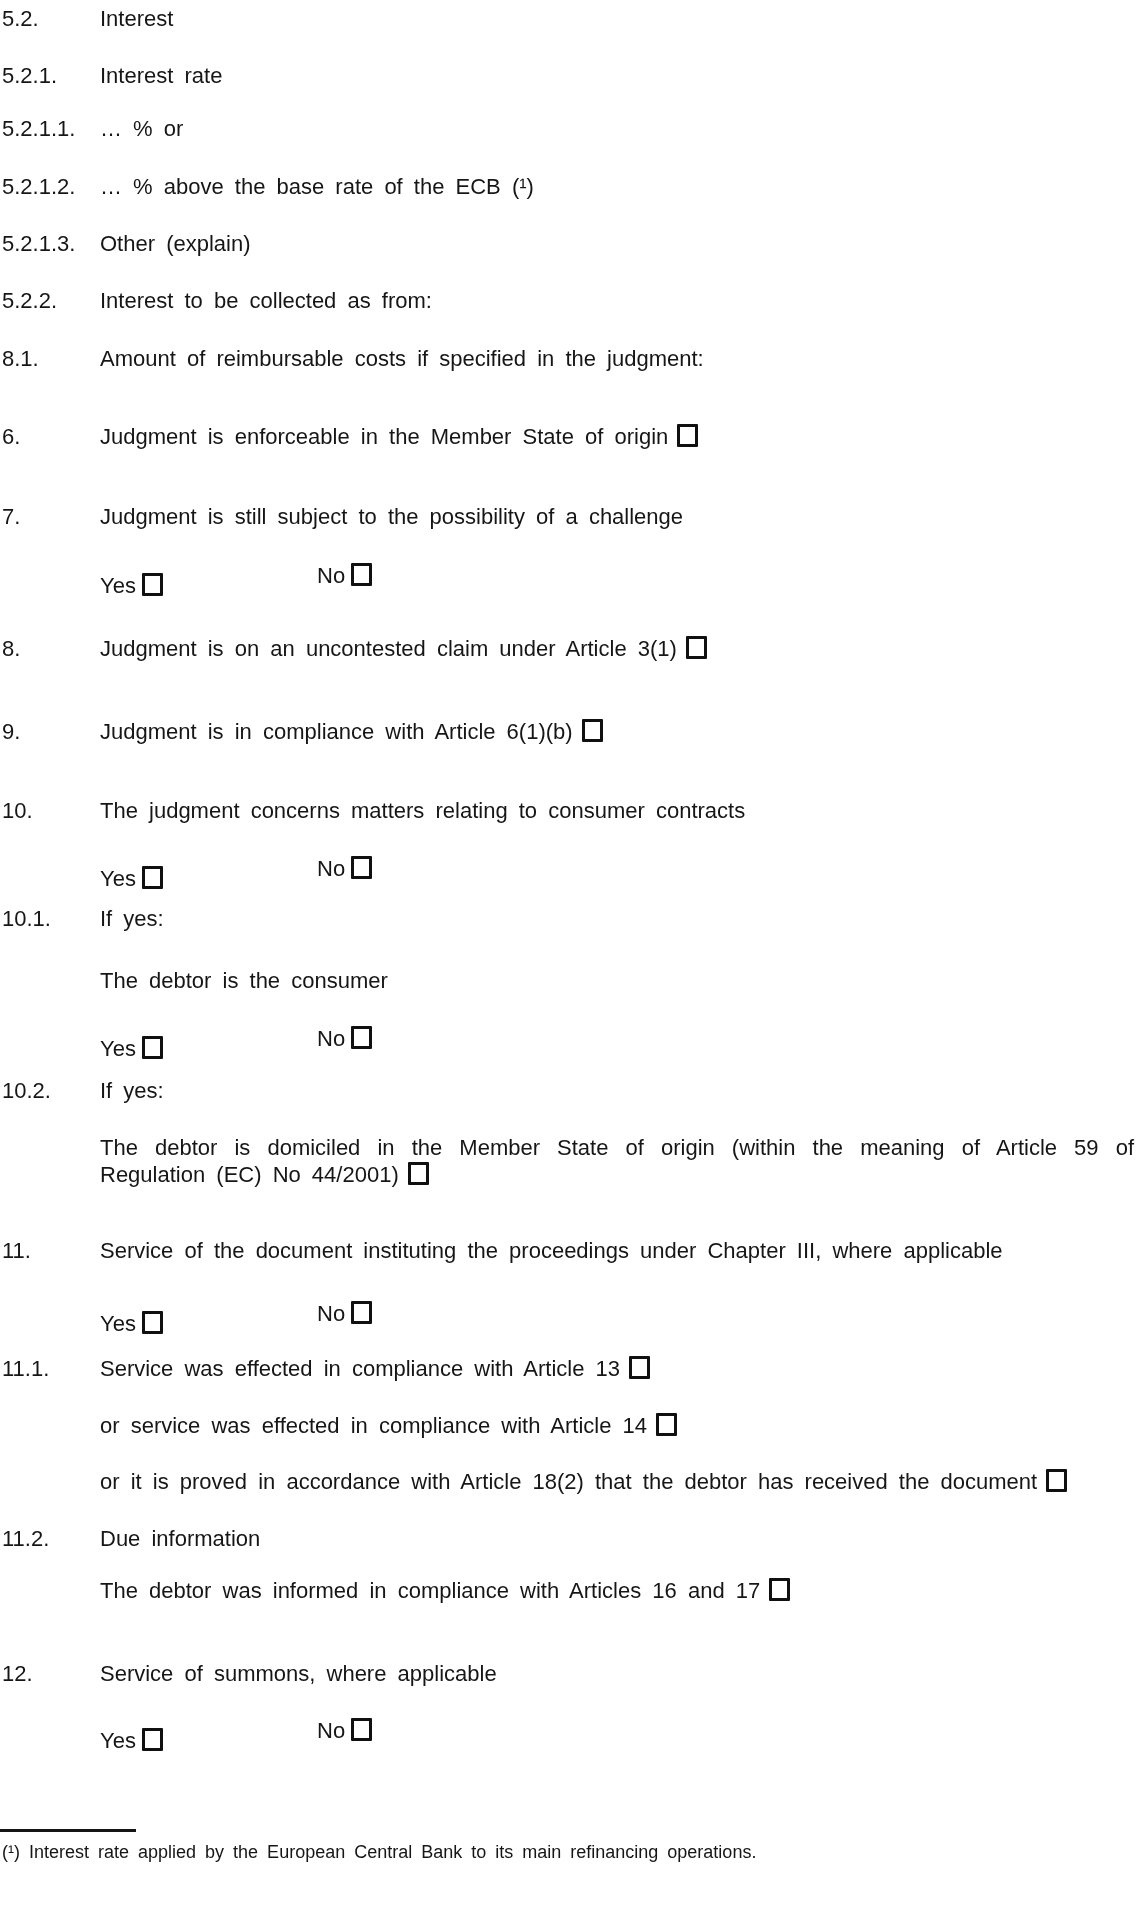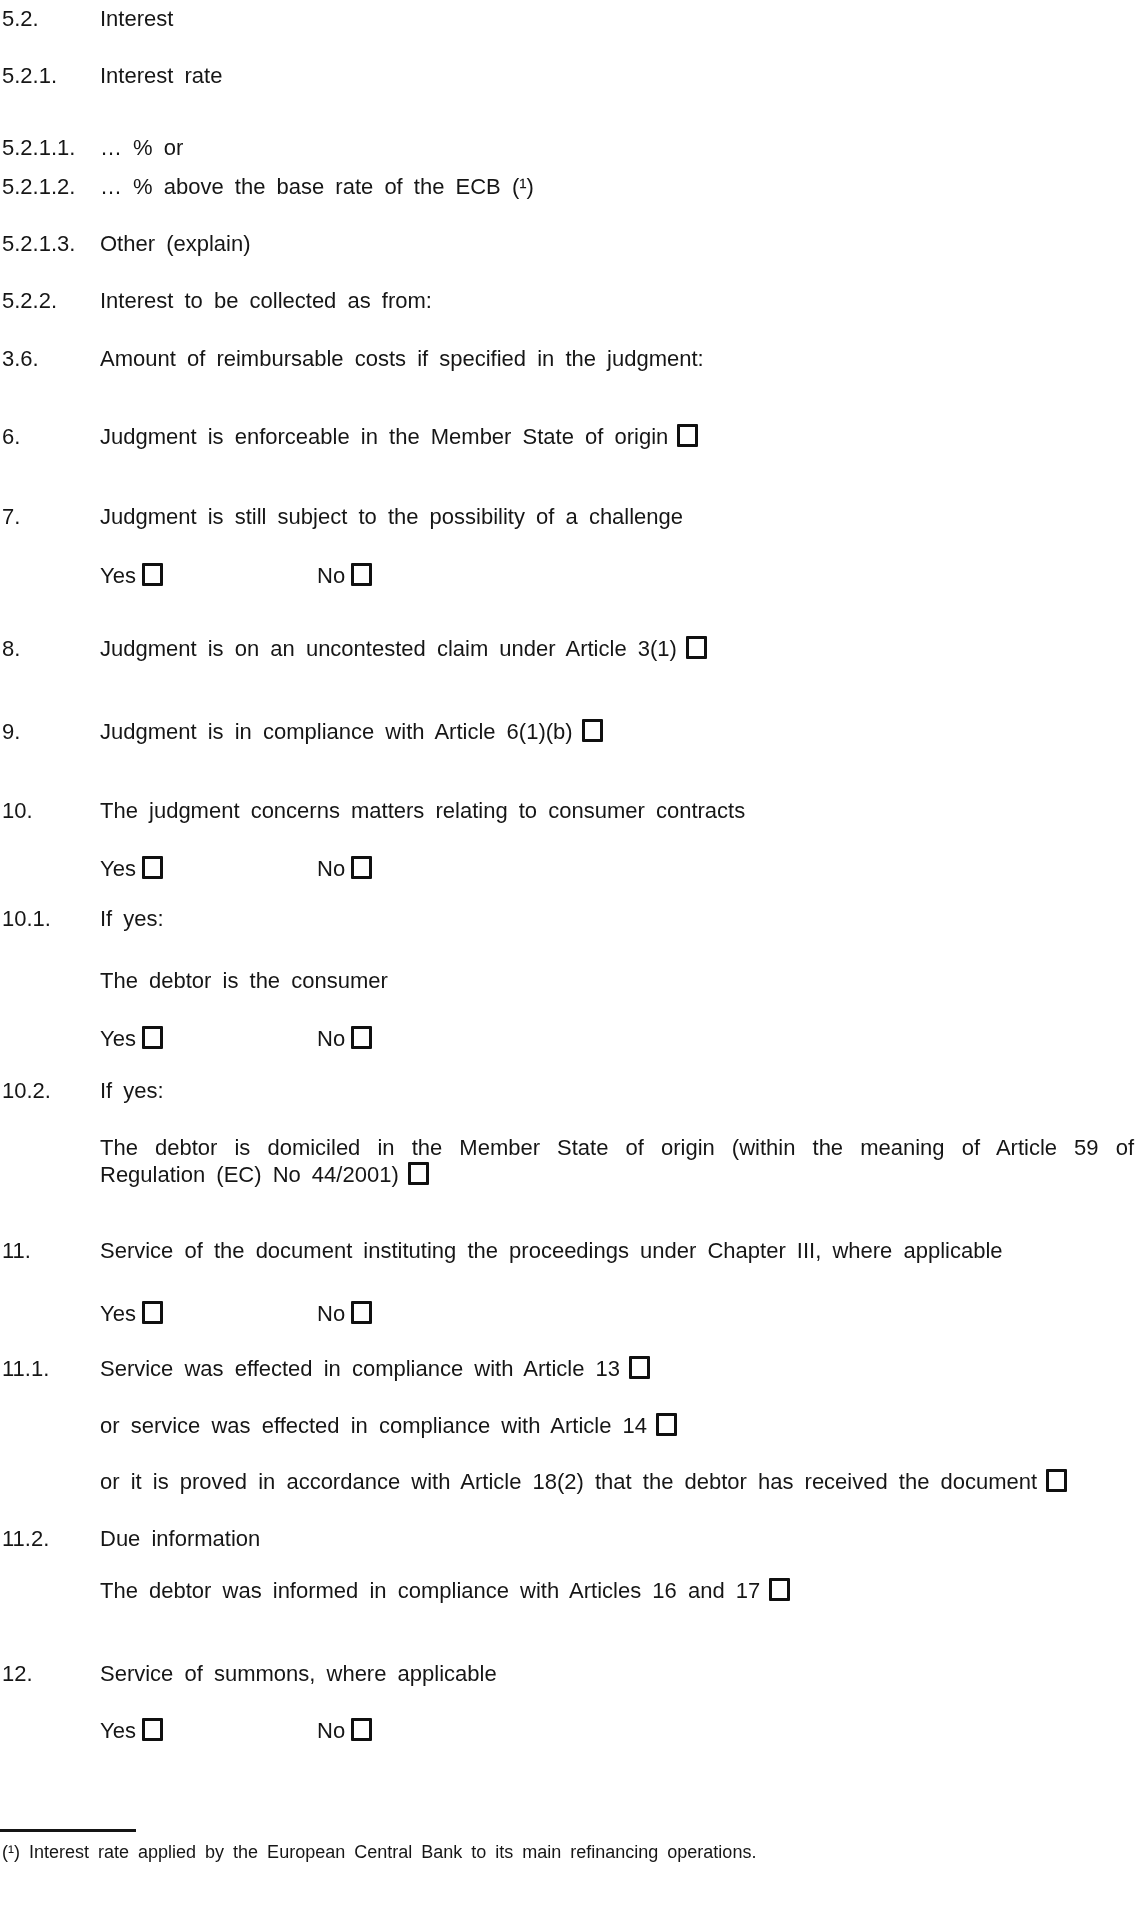--- a/index.html
+++ b/index.html
@@ -37,21 +37,21 @@
     display: inline-block;
     width: 15px;
     height: 17px;
     border: 3px solid #101010;
     border-radius: 1px;
     margin-left: 9px;
     vertical-align: -3px;
     background: #ffffff;
     cursor: pointer;
   }
-  .yes-group { display: inline-block; }
+  .yes-group { display: inline-block; margin-top: 10px; }
   .no-group { position: absolute; left: 217px; top: 0; text-align: right; }
   .fn-rule {
     position: absolute;
     left: 0;
     top: 1829px;
     width: 136px;
     height: 3px;
     background: #151515;
   }
   .footnote {
@@ -72,42 +72,42 @@
   <div class="row" style="top:5px">
     <span class="num">5.2.</span>
     <span>Interest</span>
   </div>
 
   <div class="row" style="top:62px">
     <span class="num">5.2.1.</span>
     <span>Interest rate</span>
   </div>
 
-  <div class="row" style="top:134px">
+  <div class="row" style="top:115px">
     <span class="num">5.2.1.1.</span>
     <span>… % or</span>
   </div>
 
   <div class="row" style="top:173px">
     <span class="num">5.2.1.2.</span>
     <span>… % above the base rate of the ECB (¹)</span>
   </div>
 
   <div class="row" style="top:230px">
     <span class="num">5.2.1.3.</span>
     <span>Other (explain)</span>
   </div>
 
   <div class="row" style="top:287px">
     <span class="num">5.2.2.</span>
     <span>Interest to be collected as from:</span>
   </div>
 
   <div class="row" style="top:345px">
-    <span class="num">3.6.</span>
+    <span class="num">8.1.</span>
     <span>Amount of reimbursable costs if specified in the judgment:</span>
   </div>
 
   <div class="row" style="top:423px">
     <span class="num">6.</span>
     <span>Judgment is enforceable in the Member State of origin</span><span class="checkbox"></span>
   </div>
 
   <div class="row" style="top:503px">
     <span class="num">7.</span>

